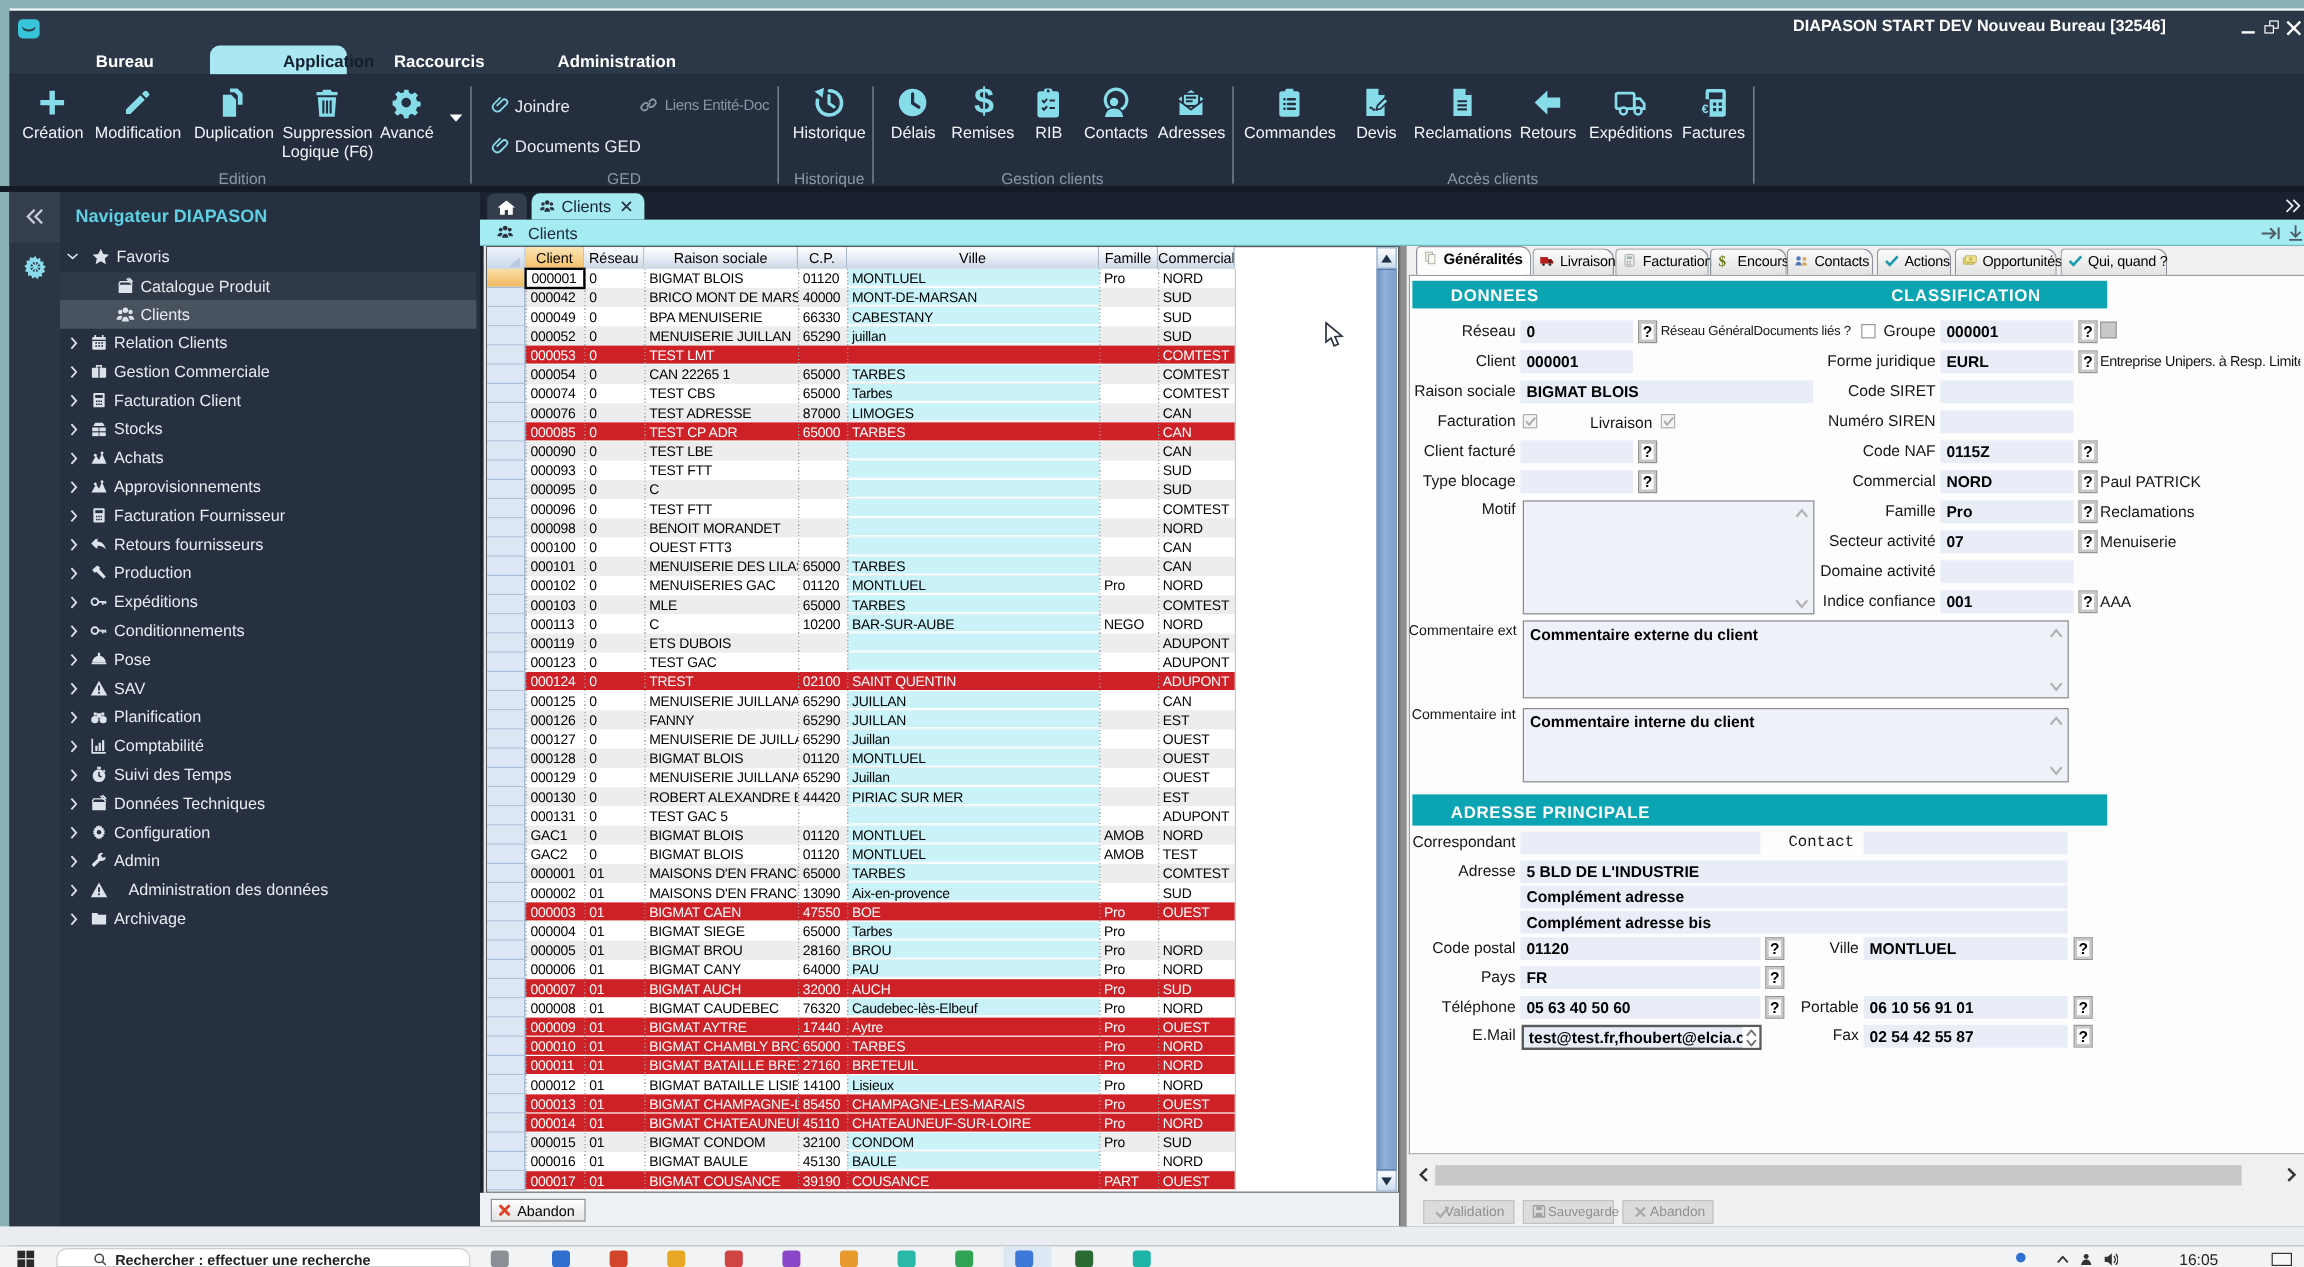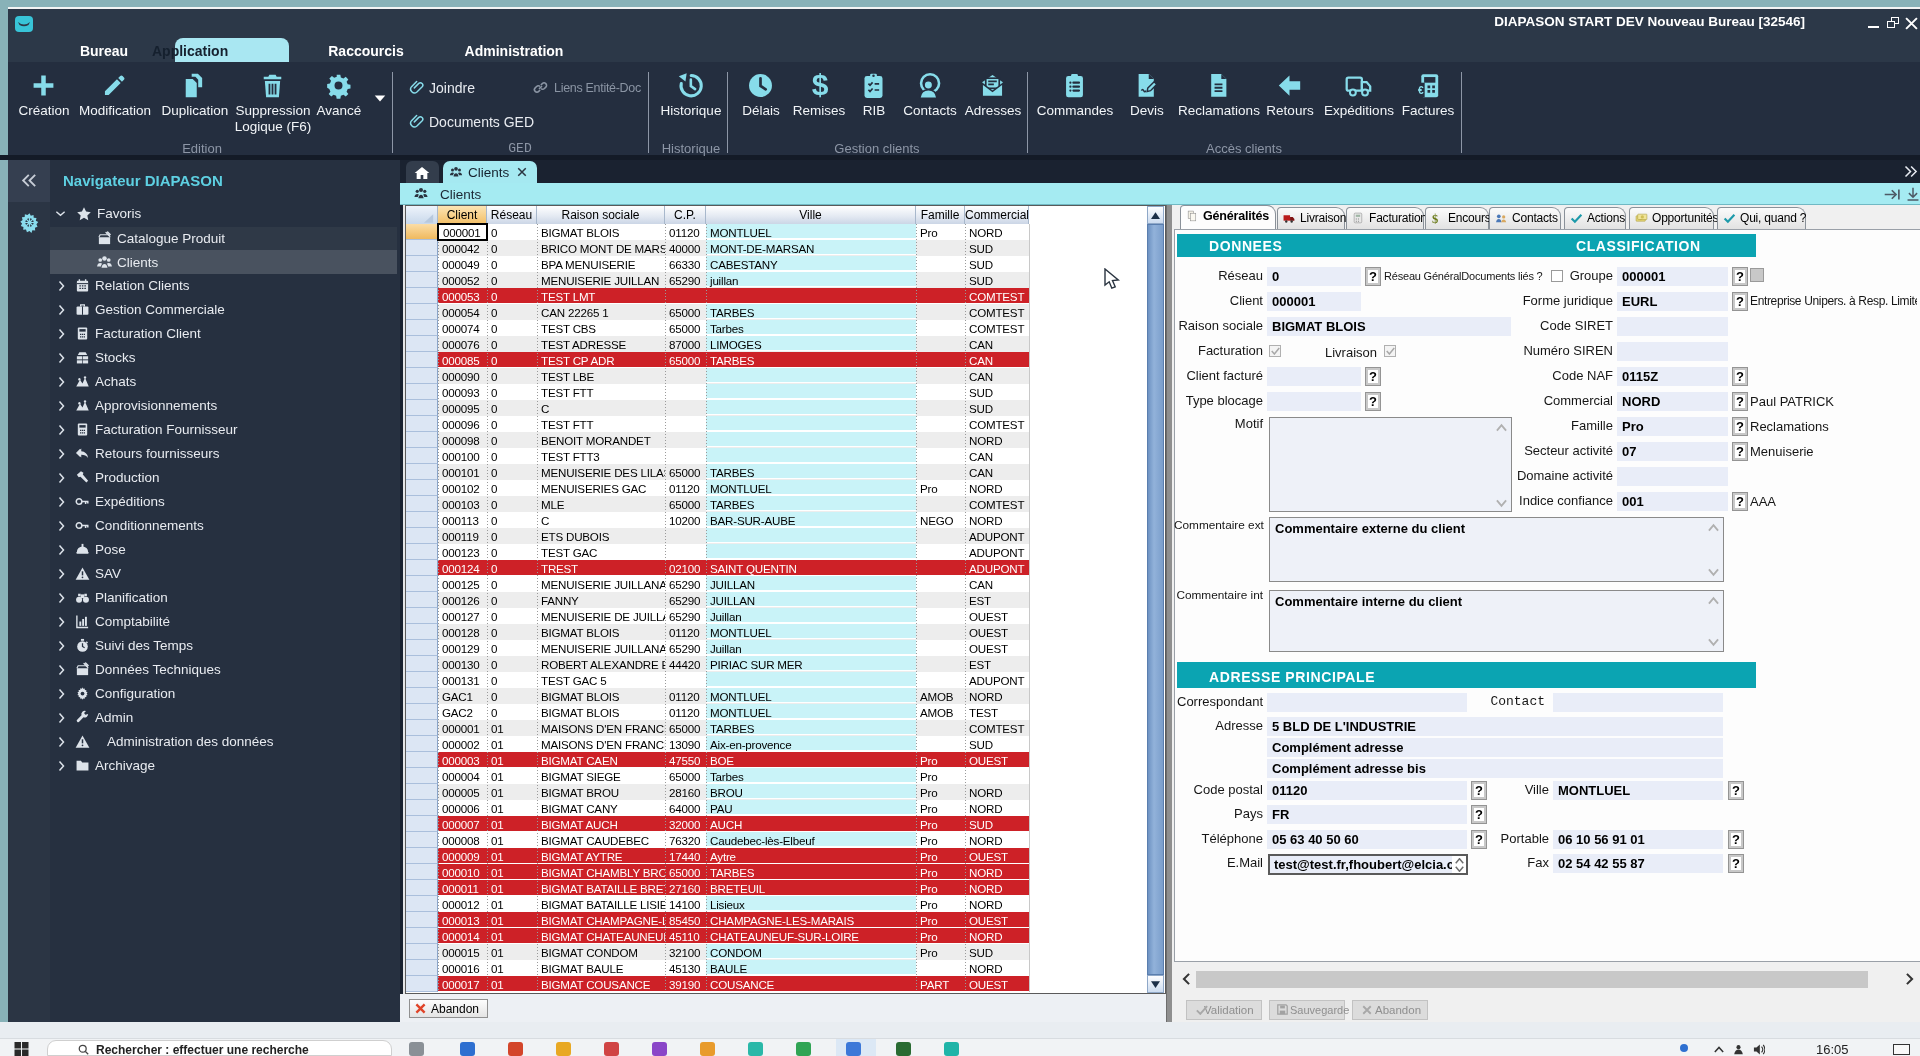--- a/index.html
+++ b/index.html
@@ -29,21 +29,21 @@
 <div class="a" style="left:1400px;top:14px;width:405px;text-align:right;font-size:13.5px;font-weight:bold;color:#fff;">DIAPASON START DEV Nouveau Bureau [32546]</div>
 <div class="a" style="left:1868px;top:26px;width:11px;height:2px;background:#fff;"></div>
 <div class="a" style="left:1891px;top:17px;width:8px;height:7px;border:1.5px solid #fff;"></div>
 <div class="a" style="left:1887px;top:21px;width:8px;height:7px;border:1.5px solid #fff;background:#2c3848;"></div>
 <svg class="a" style="left:1905px;top:17px;" width="13" height="13" viewBox="0 0 12 12">
     <path d="M1 1l10 10M11 1L1 11" stroke="#fff" stroke-width="1.8"></path>
   </svg>
 <div class="a" style="left:8px;top:36px;width:1912px;height:26px;background:#2c3848;"></div>
 <div class="a" style="left:175px;top:38px;width:114px;height:24px;background:#a9e7f2;border-radius:8px 8px 0 0;"></div>
 <div class="a" style="left:24px;top:43px;width:160px;text-align:center;font-size:14px;font-weight:bold;color:#fff;">Bureau</div>
-<div class="a" style="left:152px;top:43px;width:160px;text-align:left;font-size:14px;font-weight:bold;color:#15202e;">Application</div>
+<div class="a" style="left:152px;top:43px;width:160px;text-align:right;font-size:14px;font-weight:bold;color:#15202e;">Application</div>
 <div class="a" style="left:286px;top:43px;width:160px;text-align:center;font-size:14px;font-weight:bold;color:#fff;">Raccourcis</div>
 <div class="a" style="left:434px;top:43px;width:160px;text-align:center;font-size:14px;font-weight:bold;color:#fff;">Administration</div>
 <div class="a" style="left:8px;top:62px;width:1912px;height:93px;background:#242e3f;"></div>
 <div class="a" style="left:0;top:155px;width:1920px;height:5px;background:#141b27;"></div>
 <div class="a" style="left:30px;top:72px;"><svg width="27" height="27" viewBox="0 0 24 24" style="">
       <path d="M10 3.2h4v6.8h6.8v4H14v6.8h-4V14H3.2v-4H10z" fill="#87dcea"></path>
     </svg></div>
 <div class="rlab" style="left:-26px;top:103px;width:140px;">Création</div>
 <div class="a" style="left:101px;top:72px;"><svg width="27" height="27" viewBox="0 0 24 24" style="">
       <path d="M3.5 17.2V20.5h3.3L17.5 9.8l-3.3-3.3zM15.3 5.4l3.3 3.3 1.8-1.8c.6-.6.6-1.5 0-2.1l-1.2-1.2c-.6-.6-1.5-.6-2.1 0z" fill="#87dcea"></path>
@@ -81,21 +81,21 @@
 <div class="a" style="left:409px;top:113px;"><svg width="17" height="17" viewBox="0 0 24 24" style="">
       <path d="M7.5 12.5l6.3-6.3a3.4 3.4 0 0 1 4.8 4.8l-7.4 7.4a5.4 5.4 0 0 1-7.6-7.6l7.2-7.2" fill="none" stroke="#87dcea" stroke-width="2.1" stroke-linecap="round"></path>
     </svg></div>
 <div class="ti" style="left:429px;top:114px;font-size:14px;">Documents GED</div>
 <div class="a" style="left:532px;top:79px;"><svg width="17" height="17" viewBox="0 0 24 24" style="">
       <path d="M10.5 13.5l3-3" stroke="#8b95a4" stroke-width="2.2" stroke-linecap="round"></path>
       <path d="M12.5 8.5l2-2a3.5 3.5 0 0 1 5 5l-2 2a3.5 3.5 0 0 1-5 0" fill="none" stroke="#8b95a4" stroke-width="2.2"></path>
       <path d="M11.5 15.5l-2 2a3.5 3.5 0 0 1-5-5l2-2a3.5 3.5 0 0 1 5 0" fill="none" stroke="#8b95a4" stroke-width="2.2"></path>
     </svg></div>
 <div class="ti" style="left:554px;top:81px;font-size:12.5px;letter-spacing:-0.3px;color:#8b95a4;">Liens Entité-Doc</div>
-<div class="glab" style="left:450px;top:141px;width:140px;font-family:Liberation Mono, monospace;">GED</div>
+<div class="glab" style="left:450px;top:141px;width:140px;">GED</div>
 <div class="a" style="left:677px;top:72px;"><svg width="27" height="27" viewBox="0 0 24 24" style="">
       <path d="M12.6 3.2a9 9 0 1 1-8.8 7" fill="none" stroke="#87dcea" stroke-width="2.7" stroke-linecap="round"></path>
       <path d="M8.6 1l-7 2.8 5.9 4.6z" fill="#87dcea"></path>
       <path d="M12.3 6.8v5.8l3.8 2.6" fill="none" stroke="#87dcea" stroke-width="2.3" stroke-linecap="round"></path>
     </svg></div>
 <div class="rlab" style="left:621px;top:103px;width:140px;">Historique</div>
 <div class="glab" style="left:621px;top:141px;width:140px;">Historique</div>
 <div class="a" style="left:747px;top:72px;"><svg width="27" height="27" viewBox="0 0 24 24" style="">
       <circle cx="12" cy="12" r="10.2" fill="#87dcea"></circle>
       <path d="M12 5.6V12.4l4.6 3" fill="none" stroke="#242e3f" stroke-width="2.4" stroke-linecap="round"></path>
@@ -539,21 +539,21 @@
 <div class="a" style="left:706px;top:432px;width:210px;height:15px;background:#c9f3f8;border-bottom:1px solid #fff;"></div>
 <div class="cell" style="left:438px;top:432px;width:49px;color:#000;">000098</div>
 <div class="cell" style="left:487px;top:432px;width:50px;color:#000;">0</div>
 <div class="cell" style="left:537px;top:432px;width:128px;color:#000;">BENOIT MORANDET</div>
 <div class="cell" style="left:965px;top:432px;width:64px;color:#000;">NORD</div>
 <div class="sel" style="left:406px;top:448px;width:32px;height:16px;background:#dce6f4;"></div>
 <div class="a" style="left:438px;top:448px;width:591px;height:16px;background:#ffffff;"></div>
 <div class="a" style="left:706px;top:448px;width:210px;height:15px;background:#c9f3f8;border-bottom:1px solid #fff;"></div>
 <div class="cell" style="left:438px;top:448px;width:49px;color:#000;">000100</div>
 <div class="cell" style="left:487px;top:448px;width:50px;color:#000;">0</div>
-<div class="cell" style="left:537px;top:448px;width:128px;color:#000;">TEST FTT3</div>
+<div class="cell" style="left:537px;top:448px;width:128px;color:#000;">OUEST FTT3</div>
 <div class="cell" style="left:965px;top:448px;width:64px;color:#000;">CAN</div>
 <div class="sel" style="left:406px;top:464px;width:32px;height:16px;background:#dce6f4;"></div>
 <div class="a" style="left:438px;top:464px;width:591px;height:16px;background:#ededed;"></div>
 <div class="a" style="left:706px;top:464px;width:210px;height:15px;background:#c9f3f8;border-bottom:1px solid #fff;"></div>
 <div class="cell" style="left:438px;top:464px;width:49px;color:#000;">000101</div>
 <div class="cell" style="left:487px;top:464px;width:50px;color:#000;">0</div>
 <div class="cell" style="left:537px;top:464px;width:128px;color:#000;">MENUISERIE DES LILAS</div>
 <div class="cell" style="left:665px;top:464px;width:41px;color:#000;">65000</div>
 <div class="cell" style="left:706px;top:464px;width:210px;color:#000;">TARBES</div>
 <div class="cell" style="left:965px;top:464px;width:64px;color:#000;">CAN</div>

